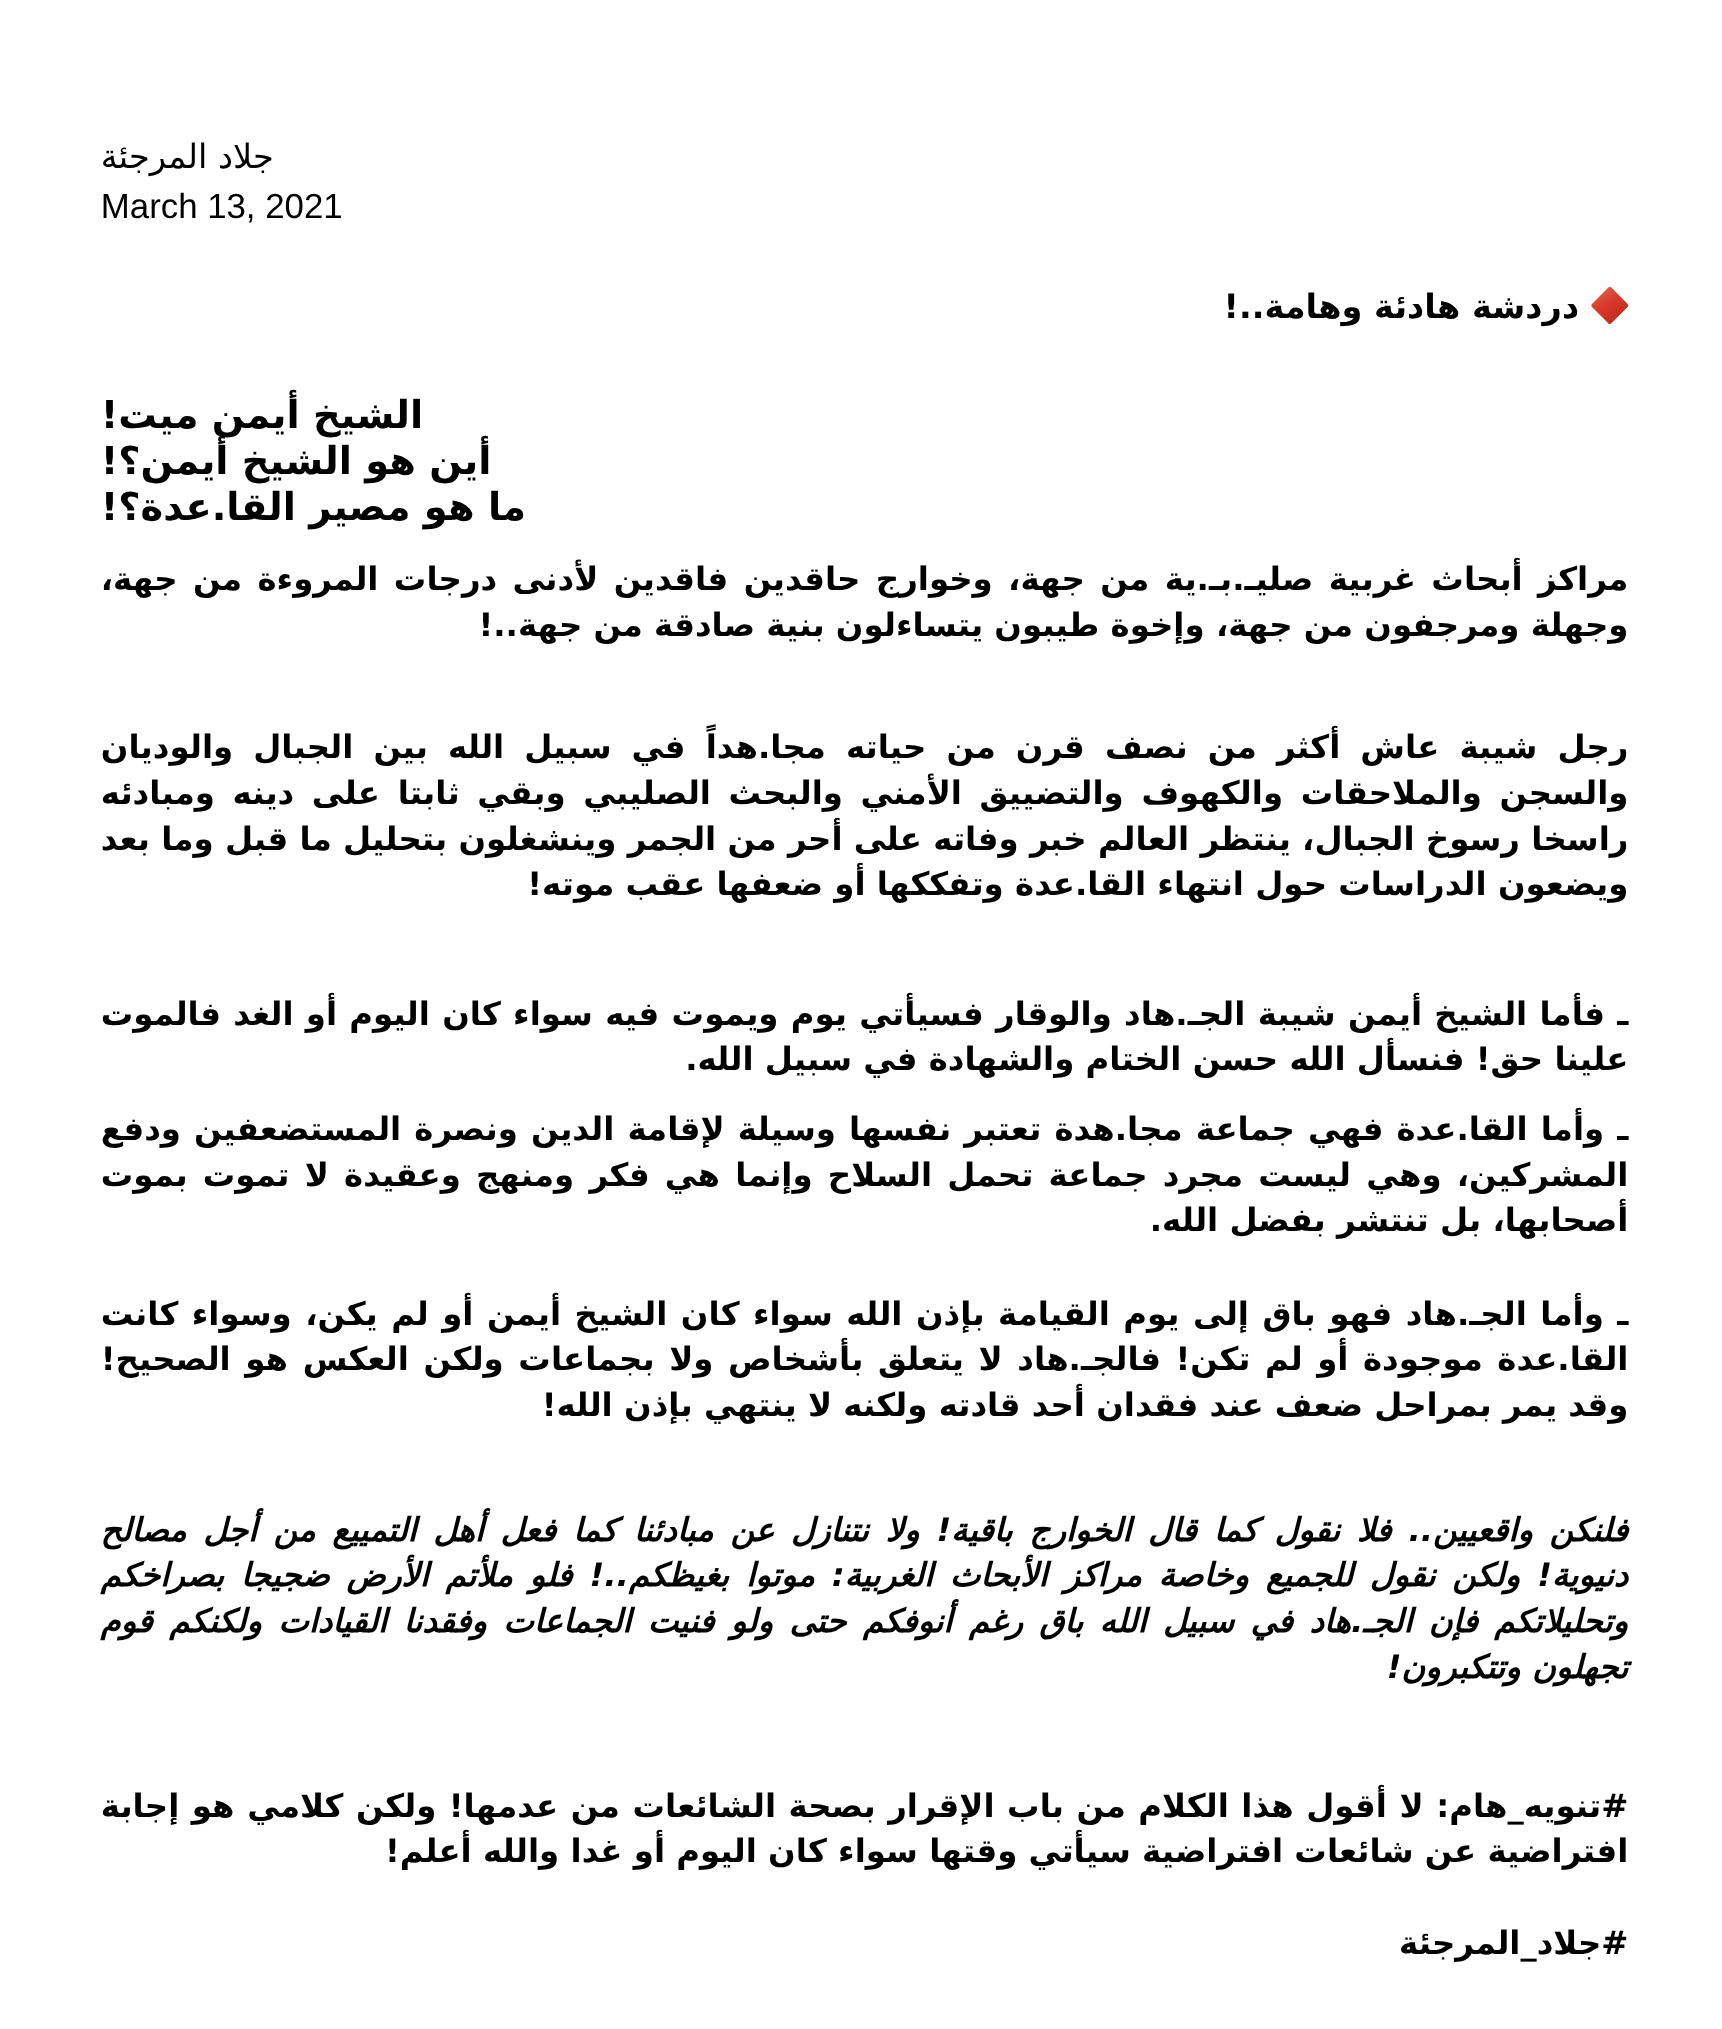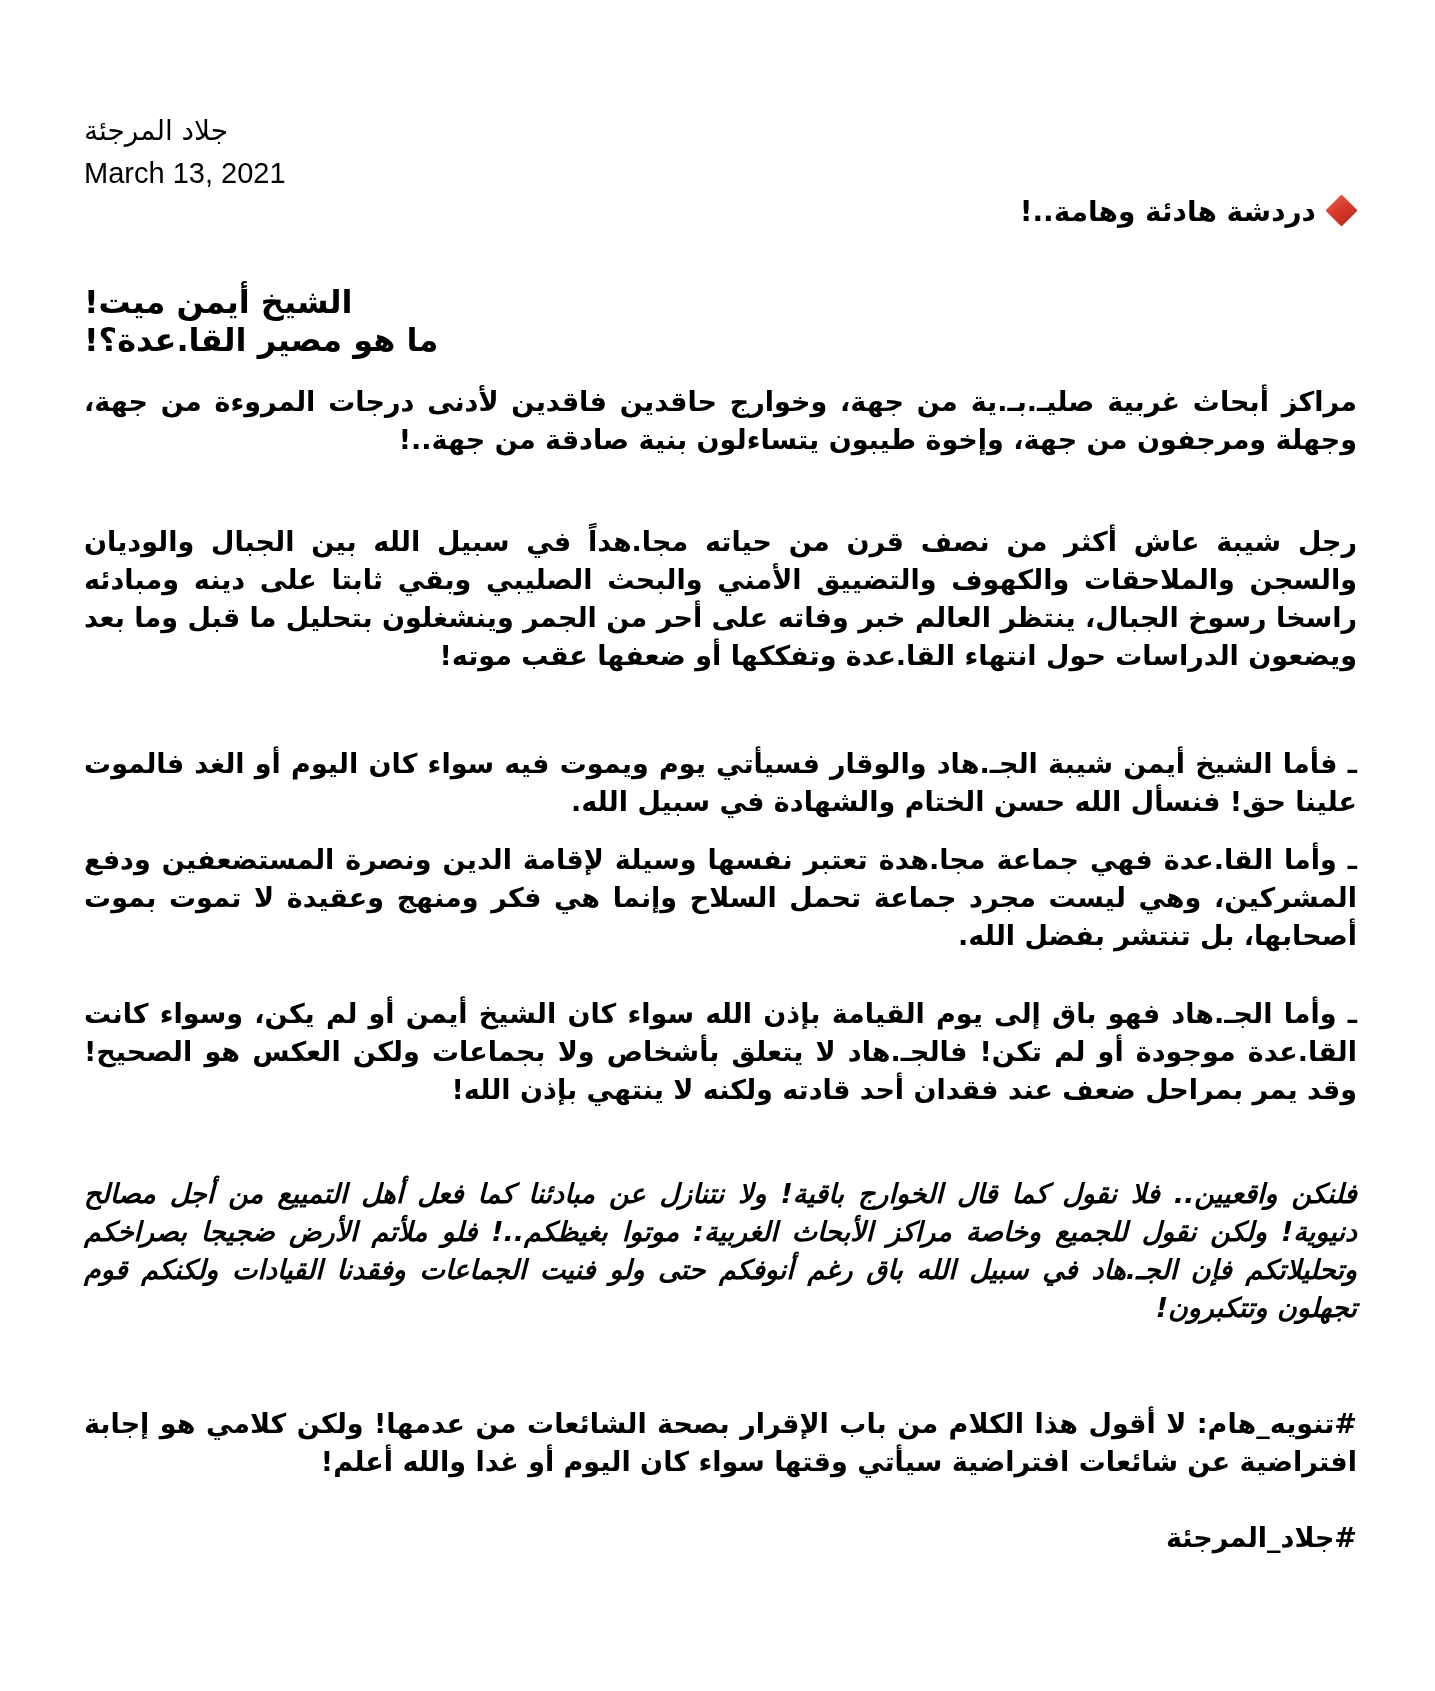--- a/index.html
+++ b/index.html
@@ -35,20 +35,21 @@
   .date-line {
     direction: ltr;
     margin-top: 4px;
     font-family: "Liberation Sans", sans-serif;
     font-size: 29px;
     font-weight: 400;
     text-align: left;
     line-height: 38px;
   }
   .post-title {
+    margin-top: 44px;
     font-size: 28px;
     font-weight: 700;
     text-align: right;
     line-height: 40px;
     white-space: nowrap;
   }
   .diamond {
     display: inline-block;
     vertical-align: -5px;
     margin-left: 10px;
@@ -103,20 +104,21 @@
             <stop offset="1" stop-color="#c12d1d"></stop>
           </linearGradient>
         </defs>
         <path d="M15.5 1.5 L29.5 15.5 L15.5 29.5 L1.5 15.5 Z" fill="url(#dg)" stroke="url(#dg)" stroke-width="3" stroke-linejoin="round"></path>
       </svg>
     </span><span>دردشة هادئة وهامة..!</span>
   </div>
 
   <div class="questions rtl">
     <div>الشيخ أيمن ميت!</div>
+    <div>أين هو الشيخ أيمن؟!</div>
     <div>ما هو مصير القا.عدة؟!</div>
   </div>
 
   <p class="para rtl mt-a">مراكز أبحاث غربية صليـ.بـ.ية من جهة، وخوارج حاقدين فاقدين لأدنى درجات المروءة من جهة، وجهلة ومرجفون من جهة، وإخوة طيبون يتساءلون بنية صادقة من جهة..!</p>
   <p class="para rtl mt-b">رجل شيبة عاش أكثر من نصف قرن من حياته مجا.هداً في سبيل الله بين الجبال والوديان والسجن والملاحقات والكهوف والتضييق الأمني والبحث الصليبي وبقي ثابتا على دينه ومبادئه راسخا رسوخ الجبال، ينتظر العالم خبر وفاته على أحر من الجمر وينشغلون بتحليل ما قبل وما بعد ويضعون الدراسات حول انتهاء القا.عدة وتفككها أو ضعفها عقب موته!</p>
   <p class="para rtl mt-c">ـ فأما الشيخ أيمن شيبة الجـ.هاد والوقار فسيأتي يوم ويموت فيه سواء كان اليوم أو الغد فالموت علينا حق! فنسأل الله حسن الختام والشهادة في سبيل الله.</p>
   <p class="para rtl mt-d">ـ وأما القا.عدة فهي جماعة مجا.هدة تعتبر نفسها وسيلة لإقامة الدين ونصرة المستضعفين ودفع المشركين، وهي ليست مجرد جماعة تحمل السلاح وإنما هي فكر ومنهج وعقيدة لا تموت بموت أصحابها، بل تنتشر بفضل الله.</p>
   <p class="para rtl mt-e">ـ وأما الجـ.هاد فهو باق إلى يوم القيامة بإذن الله سواء كان الشيخ أيمن أو لم يكن، وسواء كانت القا.عدة موجودة أو لم تكن! فالجـ.هاد لا يتعلق بأشخاص ولا بجماعات ولكن العكس هو الصحيح! وقد يمر بمراحل ضعف عند فقدان أحد قادته ولكنه لا ينتهي بإذن الله!</p>
   <p class="para rtl mt-f">فلنكن واقعيين.. فلا نقول كما قال الخوارج باقية! ولا نتنازل عن مبادئنا كما فعل أهل التمييع من أجل مصالح دنيوية! ولكن نقول للجميع وخاصة مراكز الأبحاث الغربية: موتوا بغيظكم..! فلو ملأتم الأرض ضجيجا بصراخكم وتحليلاتكم فإن الجـ.هاد في سبيل الله باق رغم أنوفكم حتى ولو فنيت الجماعات وفقدنا القيادات ولكنكم قوم تجهلون وتتكبرون!</p>
   <p class="para rtl mt-g">#تنويه_هام: لا أقول هذا الكلام من باب الإقرار بصحة الشائعات من عدمها! ولكن كلامي هو إجابة افتراضية عن شائعات افتراضية سيأتي وقتها سواء كان اليوم أو غدا والله أعلم!</p>

